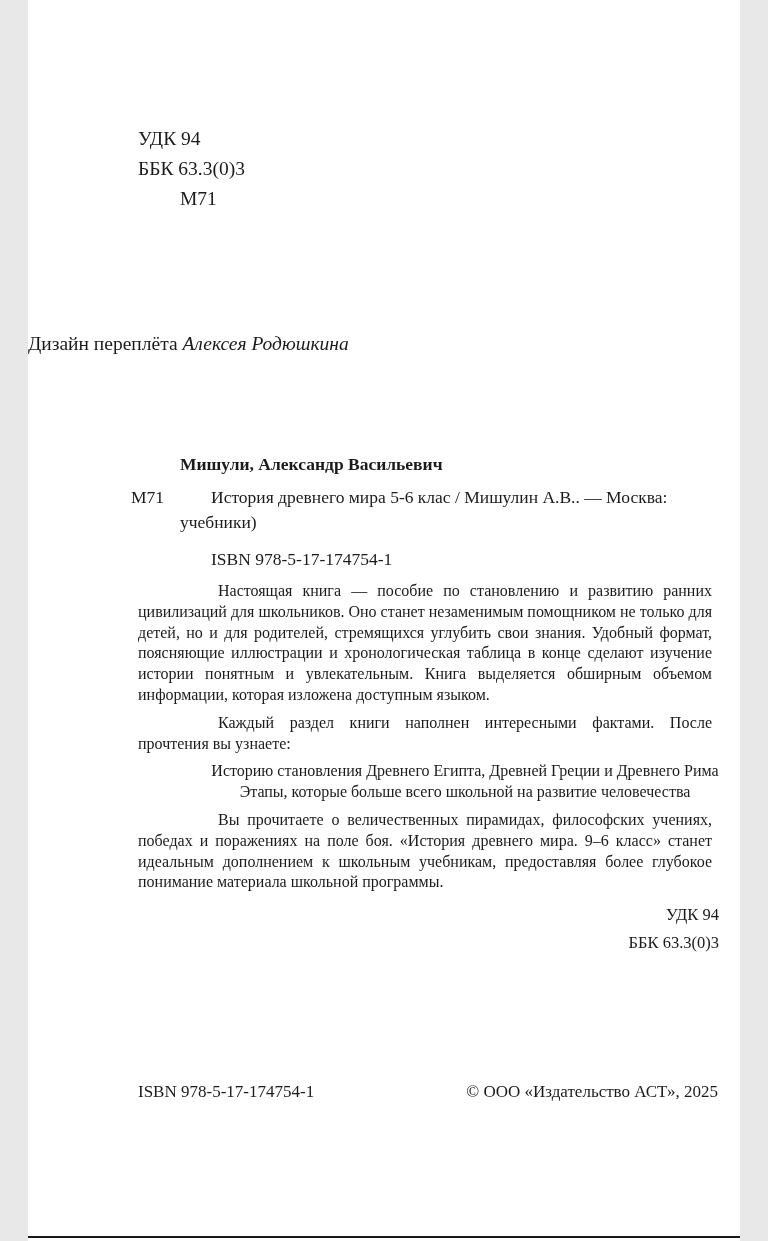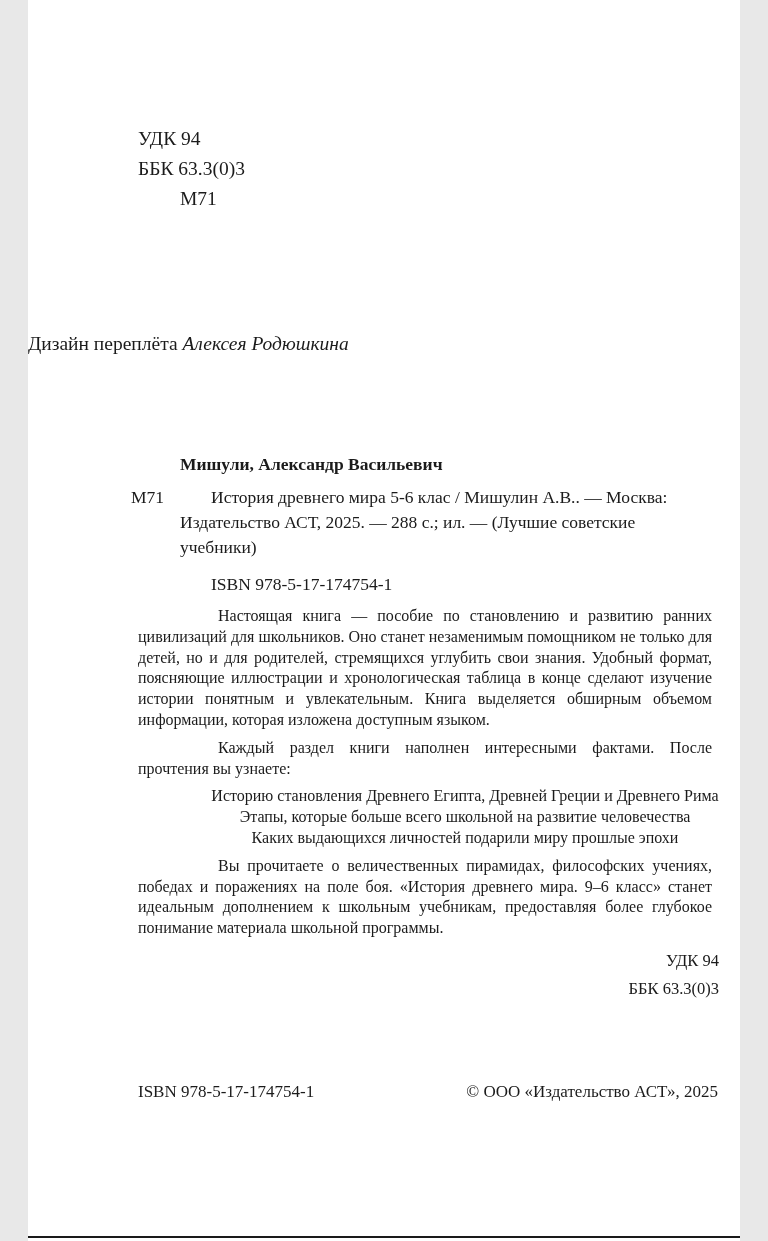--- a/index.html
+++ b/index.html
@@ -74,32 +74,30 @@
     <span>Дизайн переплёта </span><span class="it">Алексея Родюшкина</span>
   </div>
 
   <div class="main">
 
     <div class="author">Мишули, Александр Васильевич</div>
 
     <div class="bib">
       <span class="code">М71</span>
       <div class="l1">История древнего мира 5-6 клас / Мишулин А.В.. — Москва:</div>
-      <div class="l2">Издательство АСТ, 2025. — 288 с.; ил. — (Лучшие советские</div>
       <div class="l2">учебники)</div>
     </div>
 
     <div class="isbn">ISBN 978-5-17-174754-1</div>
 
     <p class="para">Настоящая книга — пособие по становлению и развитию ранних цивилизаций для школьников. Оно станет незаменимым помощником не только для детей, но и для родителей, стремящихся углубить свои знания. Удобный формат, поясняющие иллюстрации и хронологическая таблица в конце сделают изучение истории понятным и увлекательным. Книга выделяется обширным объемом информации, которая изложена доступным языком.</p>
     <p class="para">Каждый раздел книги наполнен интересными фактами. После прочтения вы узнаете:</p>
 
     <p class="hline">Историю становления Древнего Египта, Древней Греции и Древнего Рима</p>
     <p class="hline">Этапы, которые больше всего школьной на развитие человечества</p>
-    <p class="hline">Каких выдающихся личностей подарили миру прошлые эпохи</p>
 
     <p class="para">Вы прочитаете о величественных пирамидах, философских учениях, победах и поражениях на поле боя. «История древнего мира. 9–6 класс» станет идеальным дополнением к школьным учебникам, предоставляя более глубокое понимание материала школьной программы.</p>
 
     <div class="right-codes">
       <div>УДК 94</div>
       <div>ББК 63.3(0)3</div>
     </div>
 
   </div>
 

